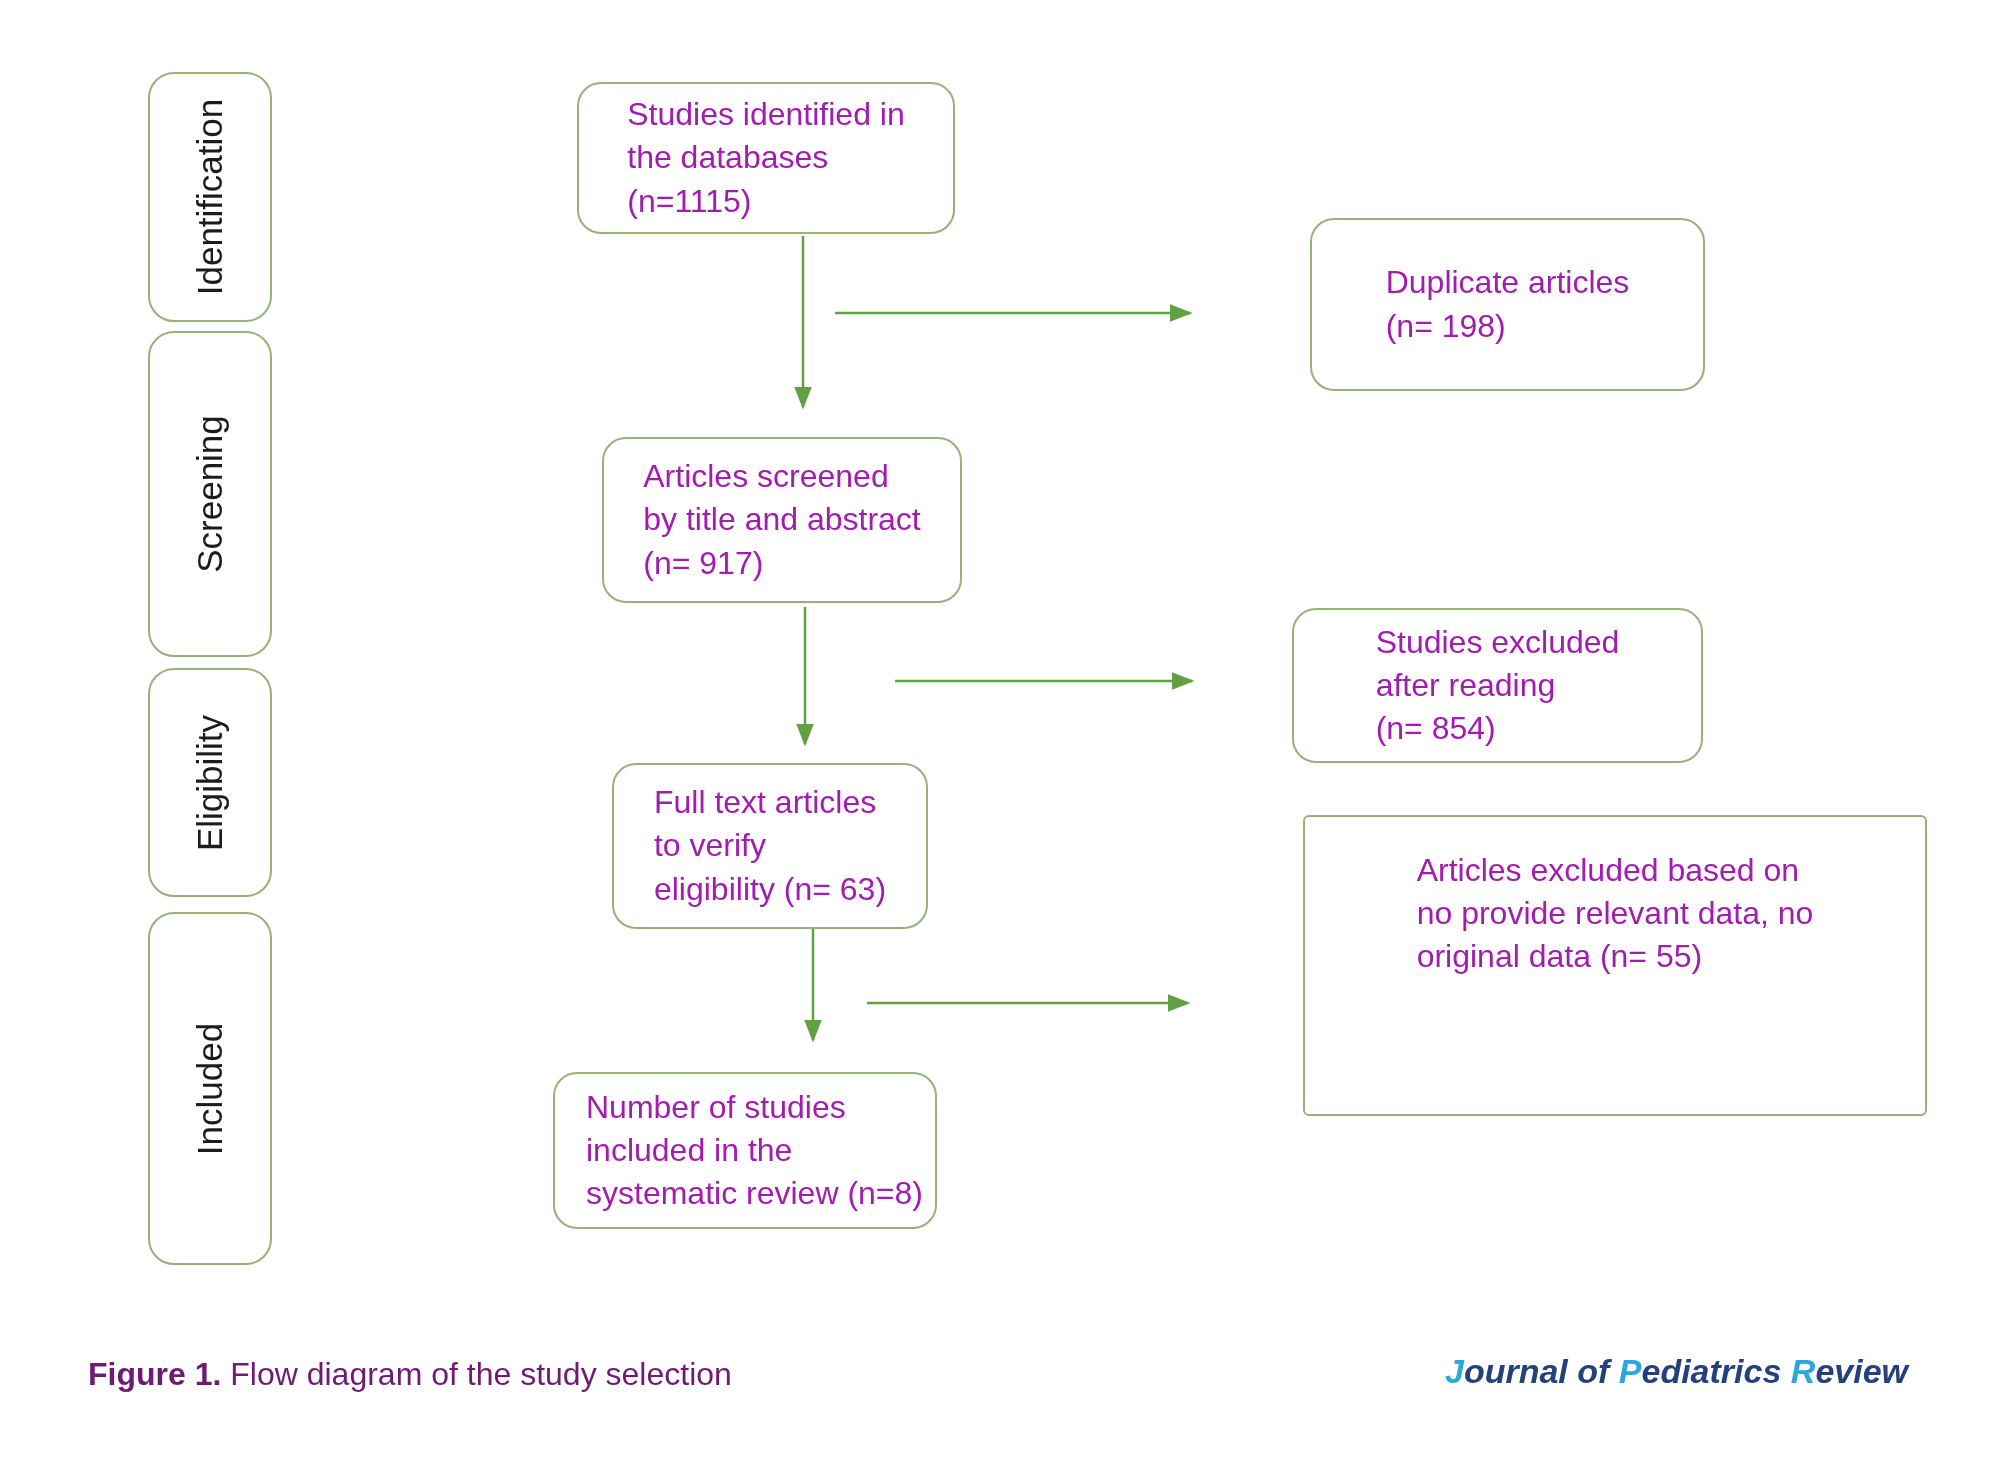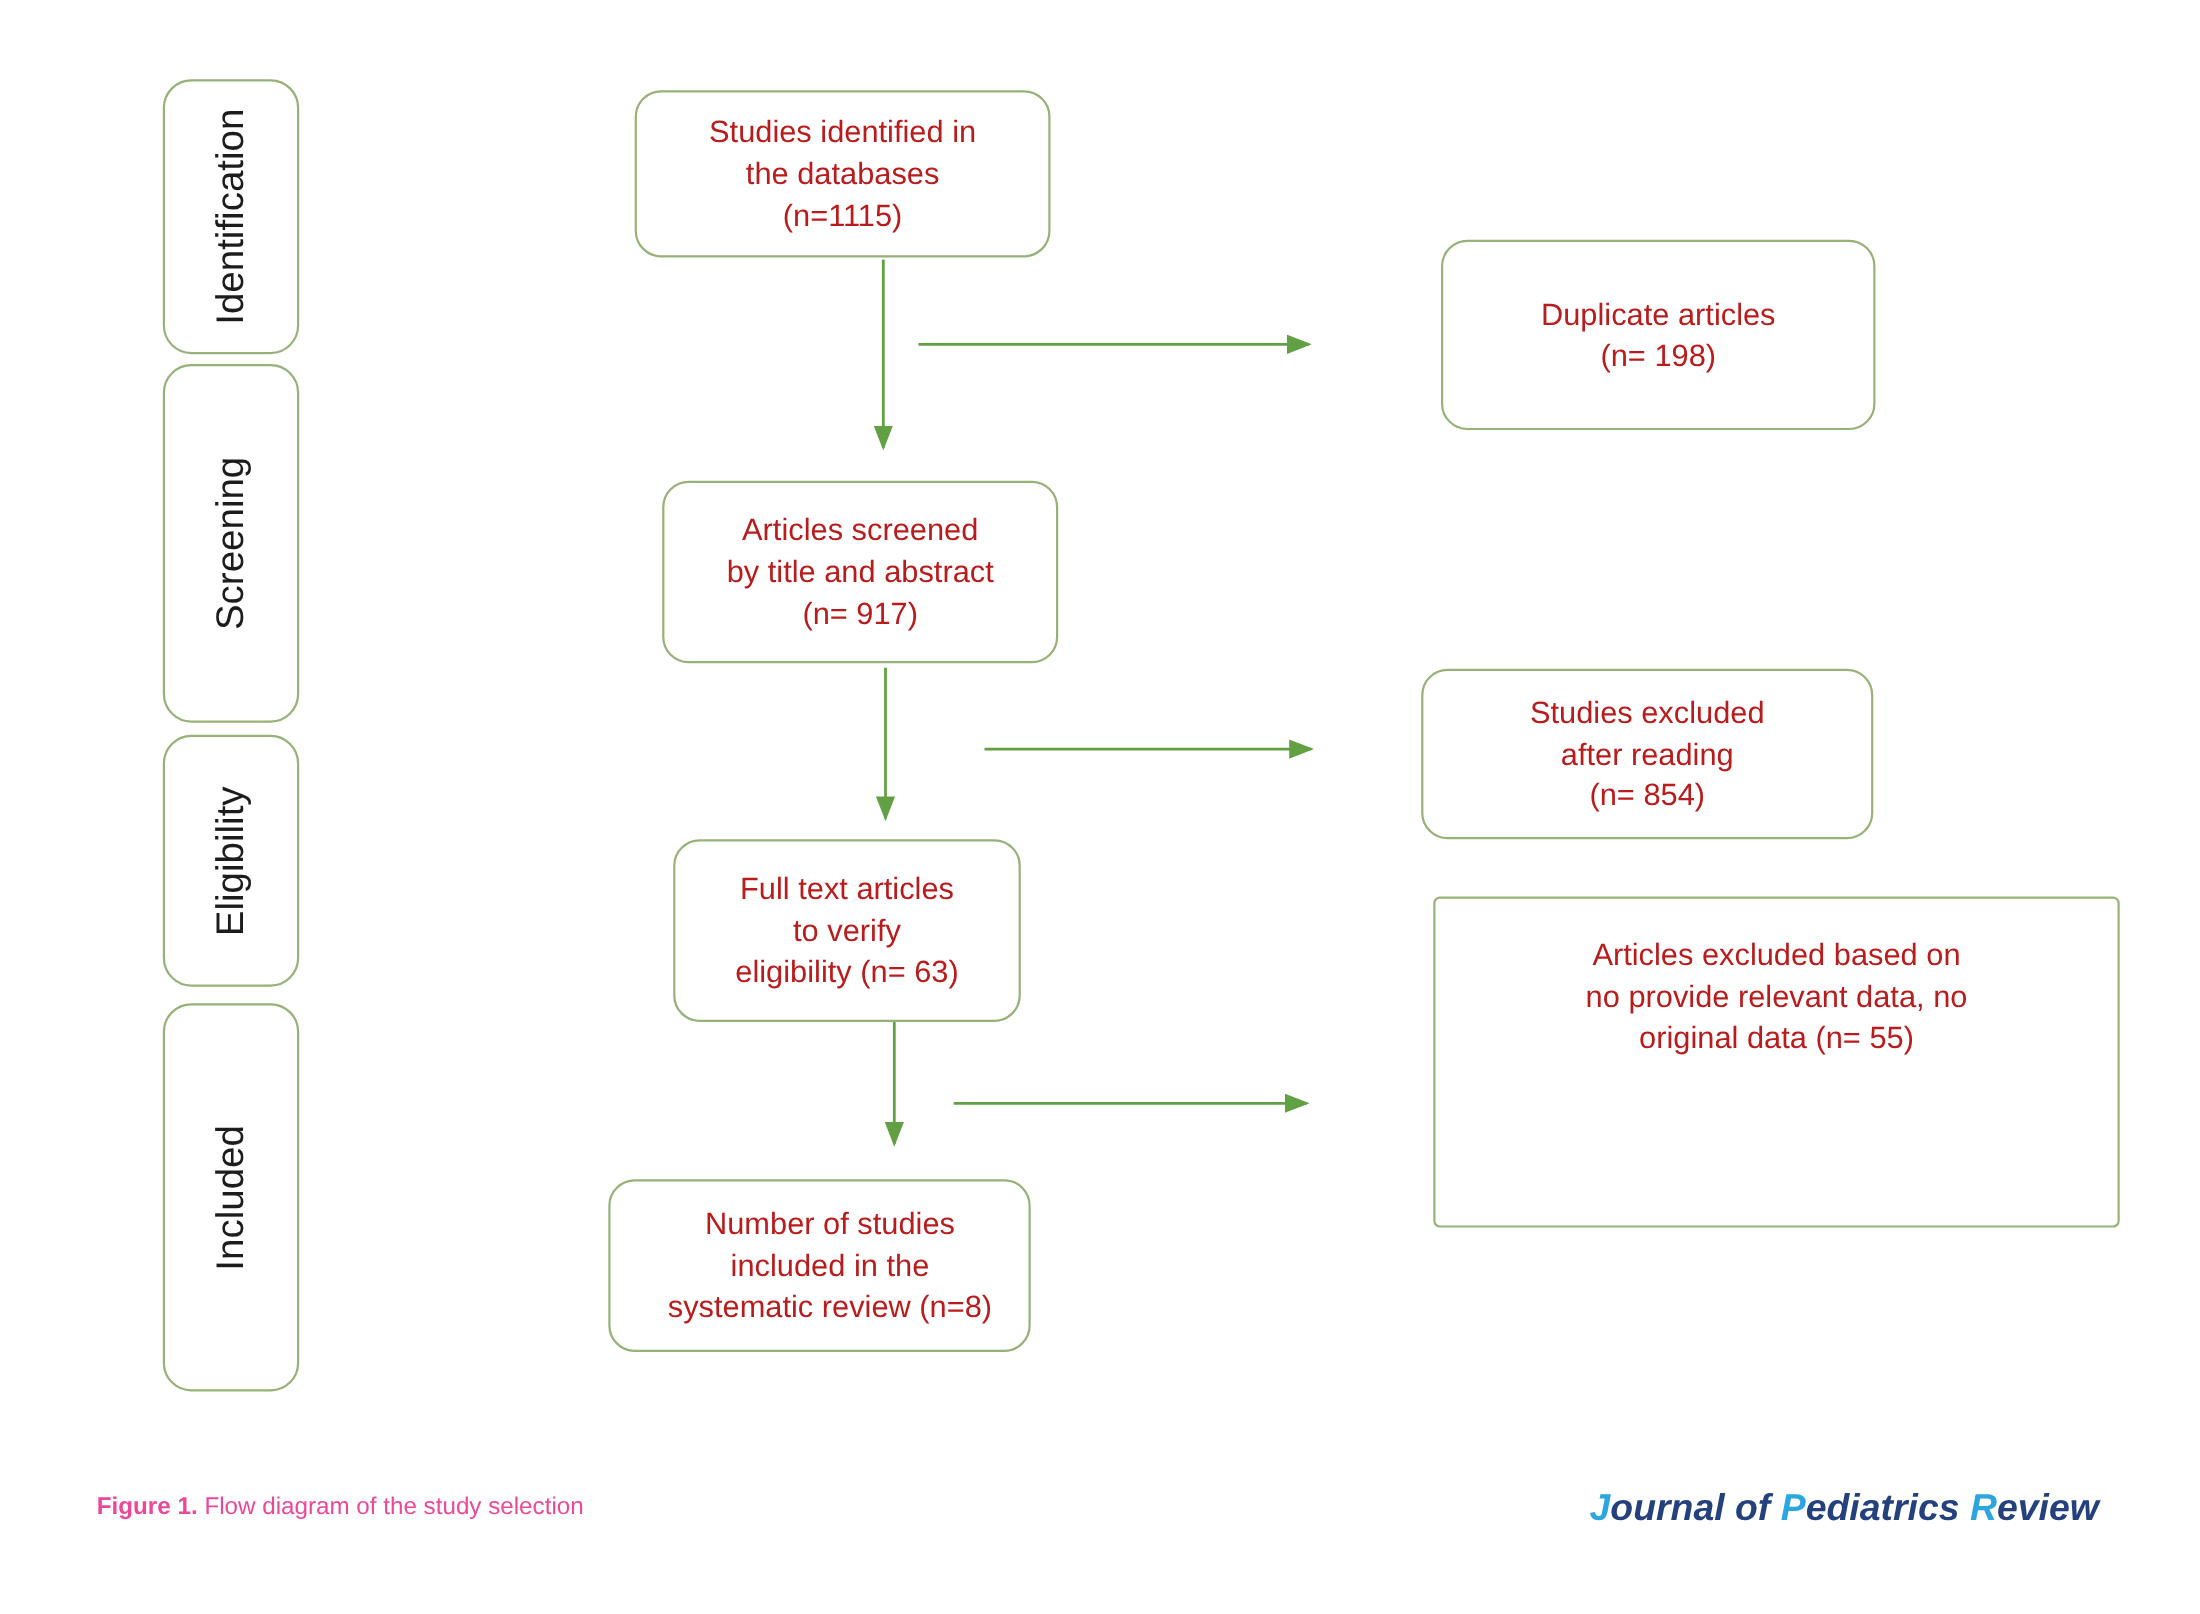--- a/index.html
+++ b/index.html
@@ -22,24 +22,23 @@
     border: 2.5px solid var(--box-border-green, #96b279);
     border-radius: 24px;
     background: #ffffff;
     display: flex;
     align-items: center;
     justify-content: center;
     box-sizing: border-box;
   }
   .fbox .box-text {
     white-space: pre-line;
-    text-align: center;
-    font-size: 28px;
+    font-size: 32px;
     line-height: 1.35;
-    color: #b91c1c;
+    color: #a21caf;
   }
   
   .stage {
     position: absolute;
     left: 148px;
     width: 124px;
     border: 2.5px solid var(--box-border-green, #96b279);
     border-radius: 26px;
     background: #ffffff;
     display: flex;
@@ -78,22 +77,22 @@
     position: absolute;
     left: 0; top: 0;
     width: 2000px; height: 1467px;
     pointer-events: none;
   }
 
   .caption {
     position: absolute;
     left: 88px;
     top: 1356px;
-    font-size: 22px;
-    color: #ec4899;
+    font-size: 32px;
+    color: #701a75;
   }
   .caption .caption-label { font-weight: bold; }
 
   .journal {
     position: absolute;
     right: 92px;
     top: 1352px;
     font-size: 34px;
     font-weight: bold;
     font-style: italic;

